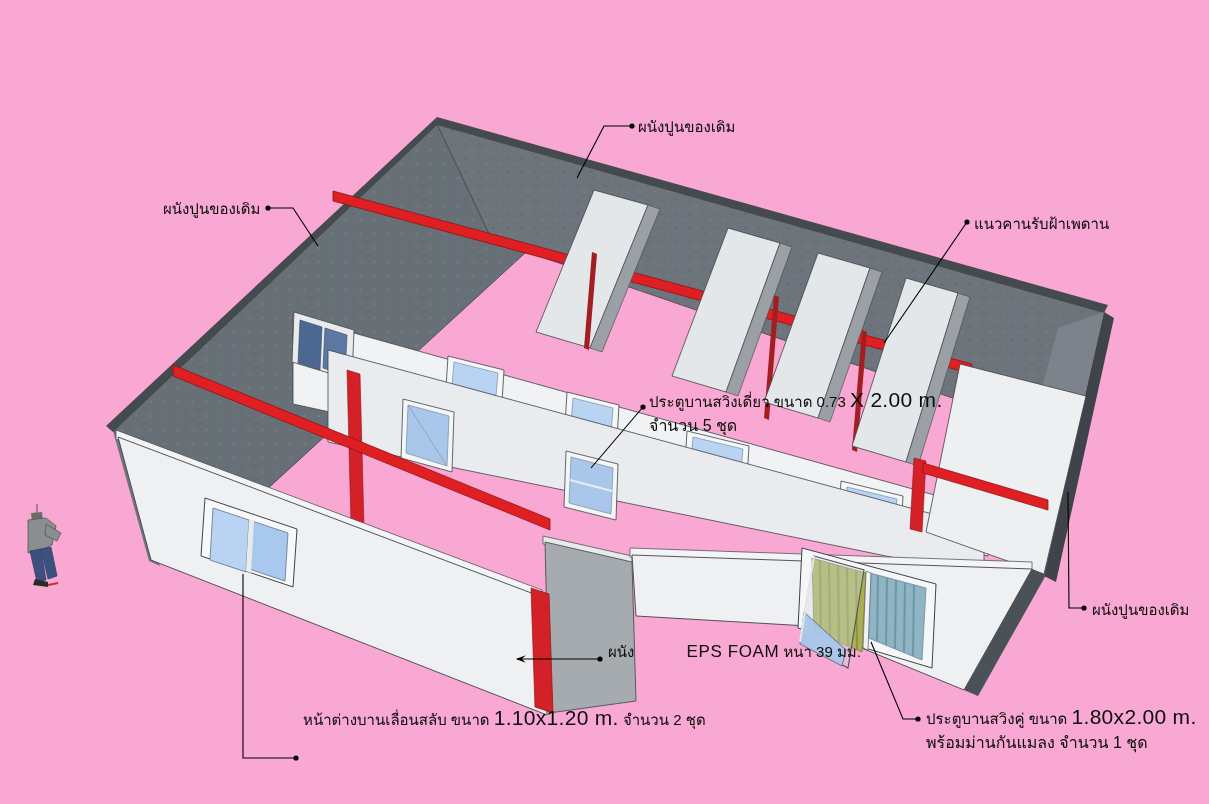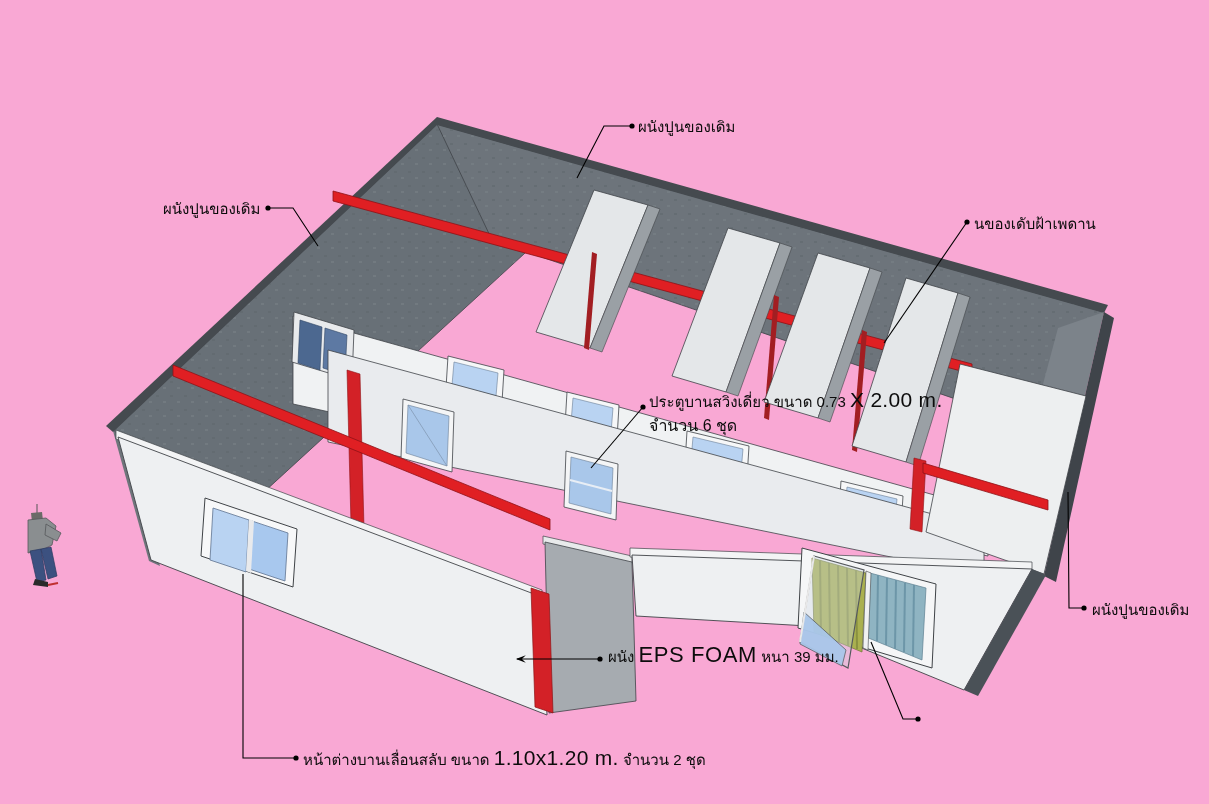--- a/index.html
+++ b/index.html
@@ -1,21 +1,21 @@
 <!DOCTYPE html>
 <html><head>
 <meta charset="utf-8">
 <style>
   html,body{margin:0;padding:0;background:#fff;}
   .stage{position:relative;width:1209px;height:804px;background:#f9a8d4;overflow:hidden;
          font-family:"Liberation Sans","DejaVu Sans",sans-serif;}
   .stage svg{position:absolute;left:0;top:0;}
   .lbl{position:absolute;font-size:15px;line-height:1.3;color:#0c0c0c;white-space:nowrap;}
   .lbl .big{font-size:21px;letter-spacing:.3px;text-align:right;}
-  .lbl .eps{font-size:22px;letter-spacing:.6px;}
+  .lbl .eps{font-size:17px;letter-spacing:.6px;margin-left:48px;}
   .lbl .row2{margin-top:3px;font-size:16px;}
 </style>
 </head>
 <body>
 
 <div class="stage">
 <svg width="1209" height="804" viewBox="0 0 1209 804">
   <defs>
     <pattern id="speck" width="14" height="14" patternUnits="userSpaceOnUse">
       <rect width="14" height="14" fill="none"></rect>
@@ -199,38 +199,43 @@
 
 <div class="lbl" style="left:638px;top:117px">
   <span>ผนังปูนของเดิม</span>
 </div>
 
 <div class="lbl" style="left:163px;top:199px">
   <span>ผนังปูนของเดิม</span>
 </div>
 
 <div class="lbl" style="left:974px;top:214px">
-  <span>นของเดับฝ้าเพดาน</span>
+  <span>แนวคานรับฝ้าเพดาน</span>
 </div>
 
 <div class="lbl" style="left:649px;top:386px">
   <div><span>ประตูบานสวิงเดี่ยว ขนาด 0.73</span>
     <span class="big">X 2.00 m.</span></div>
-  <div class="row2"><span>จำนวน 6 ชุด</span></div>
+  <div class="row2"><span>จำนวน 5 ชุด</span></div>
 </div>
 
 <div class="lbl" style="left:608px;top:641px">
   <span>ผนัง</span>
   <span class="eps">EPS FOAM</span>
   <span>หนา 39 มม.</span>
 </div>
 
-<div class="lbl" style="left:303px;top:744px">
+<div class="lbl" style="left:303px;top:704px">
   <span>หน้าต่างบานเลื่อนสลับ ขนาด</span>
   <span class="big">1.10x1.20 m.</span>
   <span>จำนวน 2 ชุด</span>
 </div>
 
+<div class="lbl" style="left:926px;top:703px">
+  <div><span>ประตูบานสวิงคู่ ขนาด</span>
+    <span class="big">1.80x2.00 m.</span></div>
+  <div class="row2"><span>พร้อมม่านกันแมลง จำนวน 1 ชุด</span></div>
+</div>
 
 <div class="lbl" style="left:1092px;top:600px">
   <span>ผนังปูนของเดิม</span>
 </div>
 </div>
 
 </body></html>

